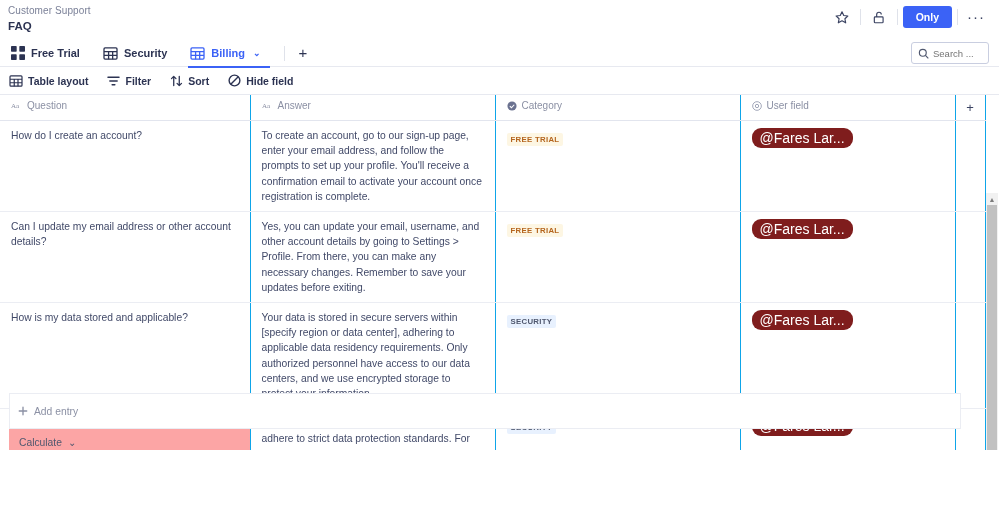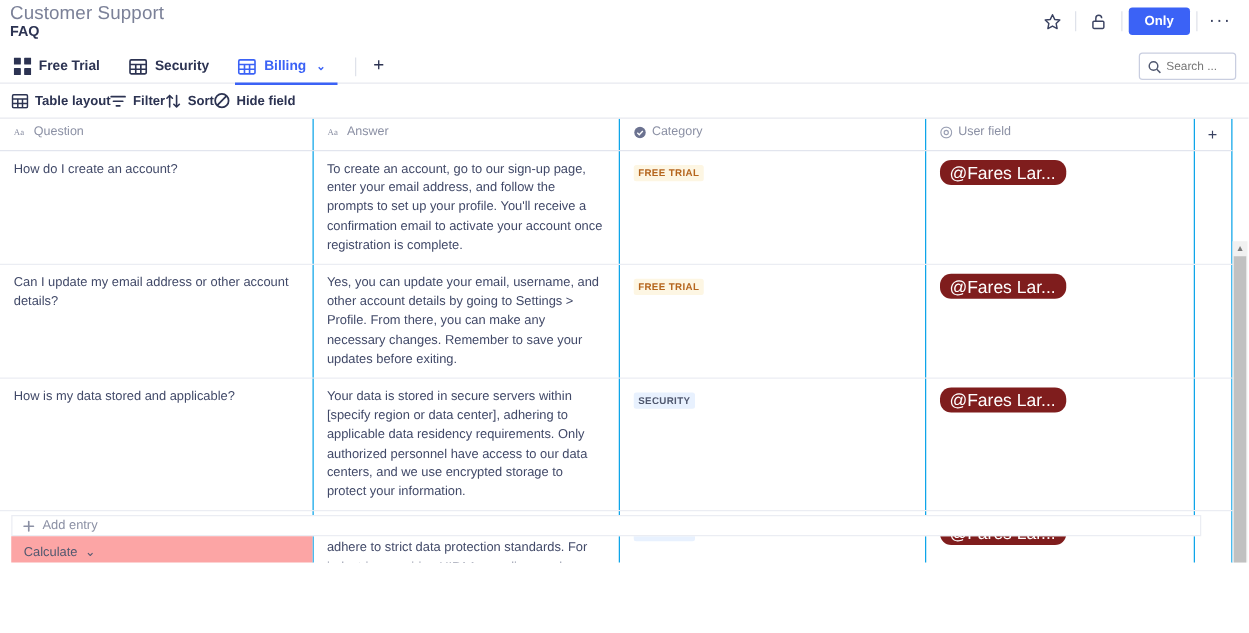--- a/index.html
+++ b/index.html
@@ -11,21 +11,21 @@
     overflow: hidden;
   }
 
   
   .header {
     position: relative;
     height: 40px;
     padding: 4px 0 0 8px;
   }
   .breadcrumb {
-    font-size: 15px;
+    font-size: 10px;
     color: #7b8198;
     letter-spacing: .1px;
     line-height: 14px;
   }
   .page-title {
     font-size: 11.5px;
     font-weight: bold;
     color: #2c3352;
     line-height: 15px;
     margin-top: 1px;
@@ -120,20 +120,21 @@
     height: 28px;
     display: flex; align-items: center;
     padding-left: 9px;
     border-bottom: 1px solid #e7e9f0;
     gap: 0;
   }
   .tb-item {
     display: flex; align-items: center; gap: 5px;
     font-size: 10.5px; font-weight: bold;
     color: #2c3352;
+    margin-right: 19px;
     cursor: pointer;
   }
 
   
   .grid-wrap {
     position: relative;
     height: 355px;
     overflow: hidden;
   }
   .grid {
@@ -193,21 +194,21 @@
     border-radius: 9px;
     padding: 2px 8px;
     white-space: nowrap;
   }
 
   
   .add-entry {
     position: absolute;
     left: 9px; right: 38px;
     bottom: 21px;
-    height: 17px;
+    height: 36px;
     background: #fff;
     border: 1px solid #ebedf3;
     border-left: 1px solid #ebedf3;
     display: flex; align-items: center;
     gap: 6px;
     padding-left: 8px;
     font-size: 10.3px;
     color: #8b90a4;
     cursor: pointer;
   }

